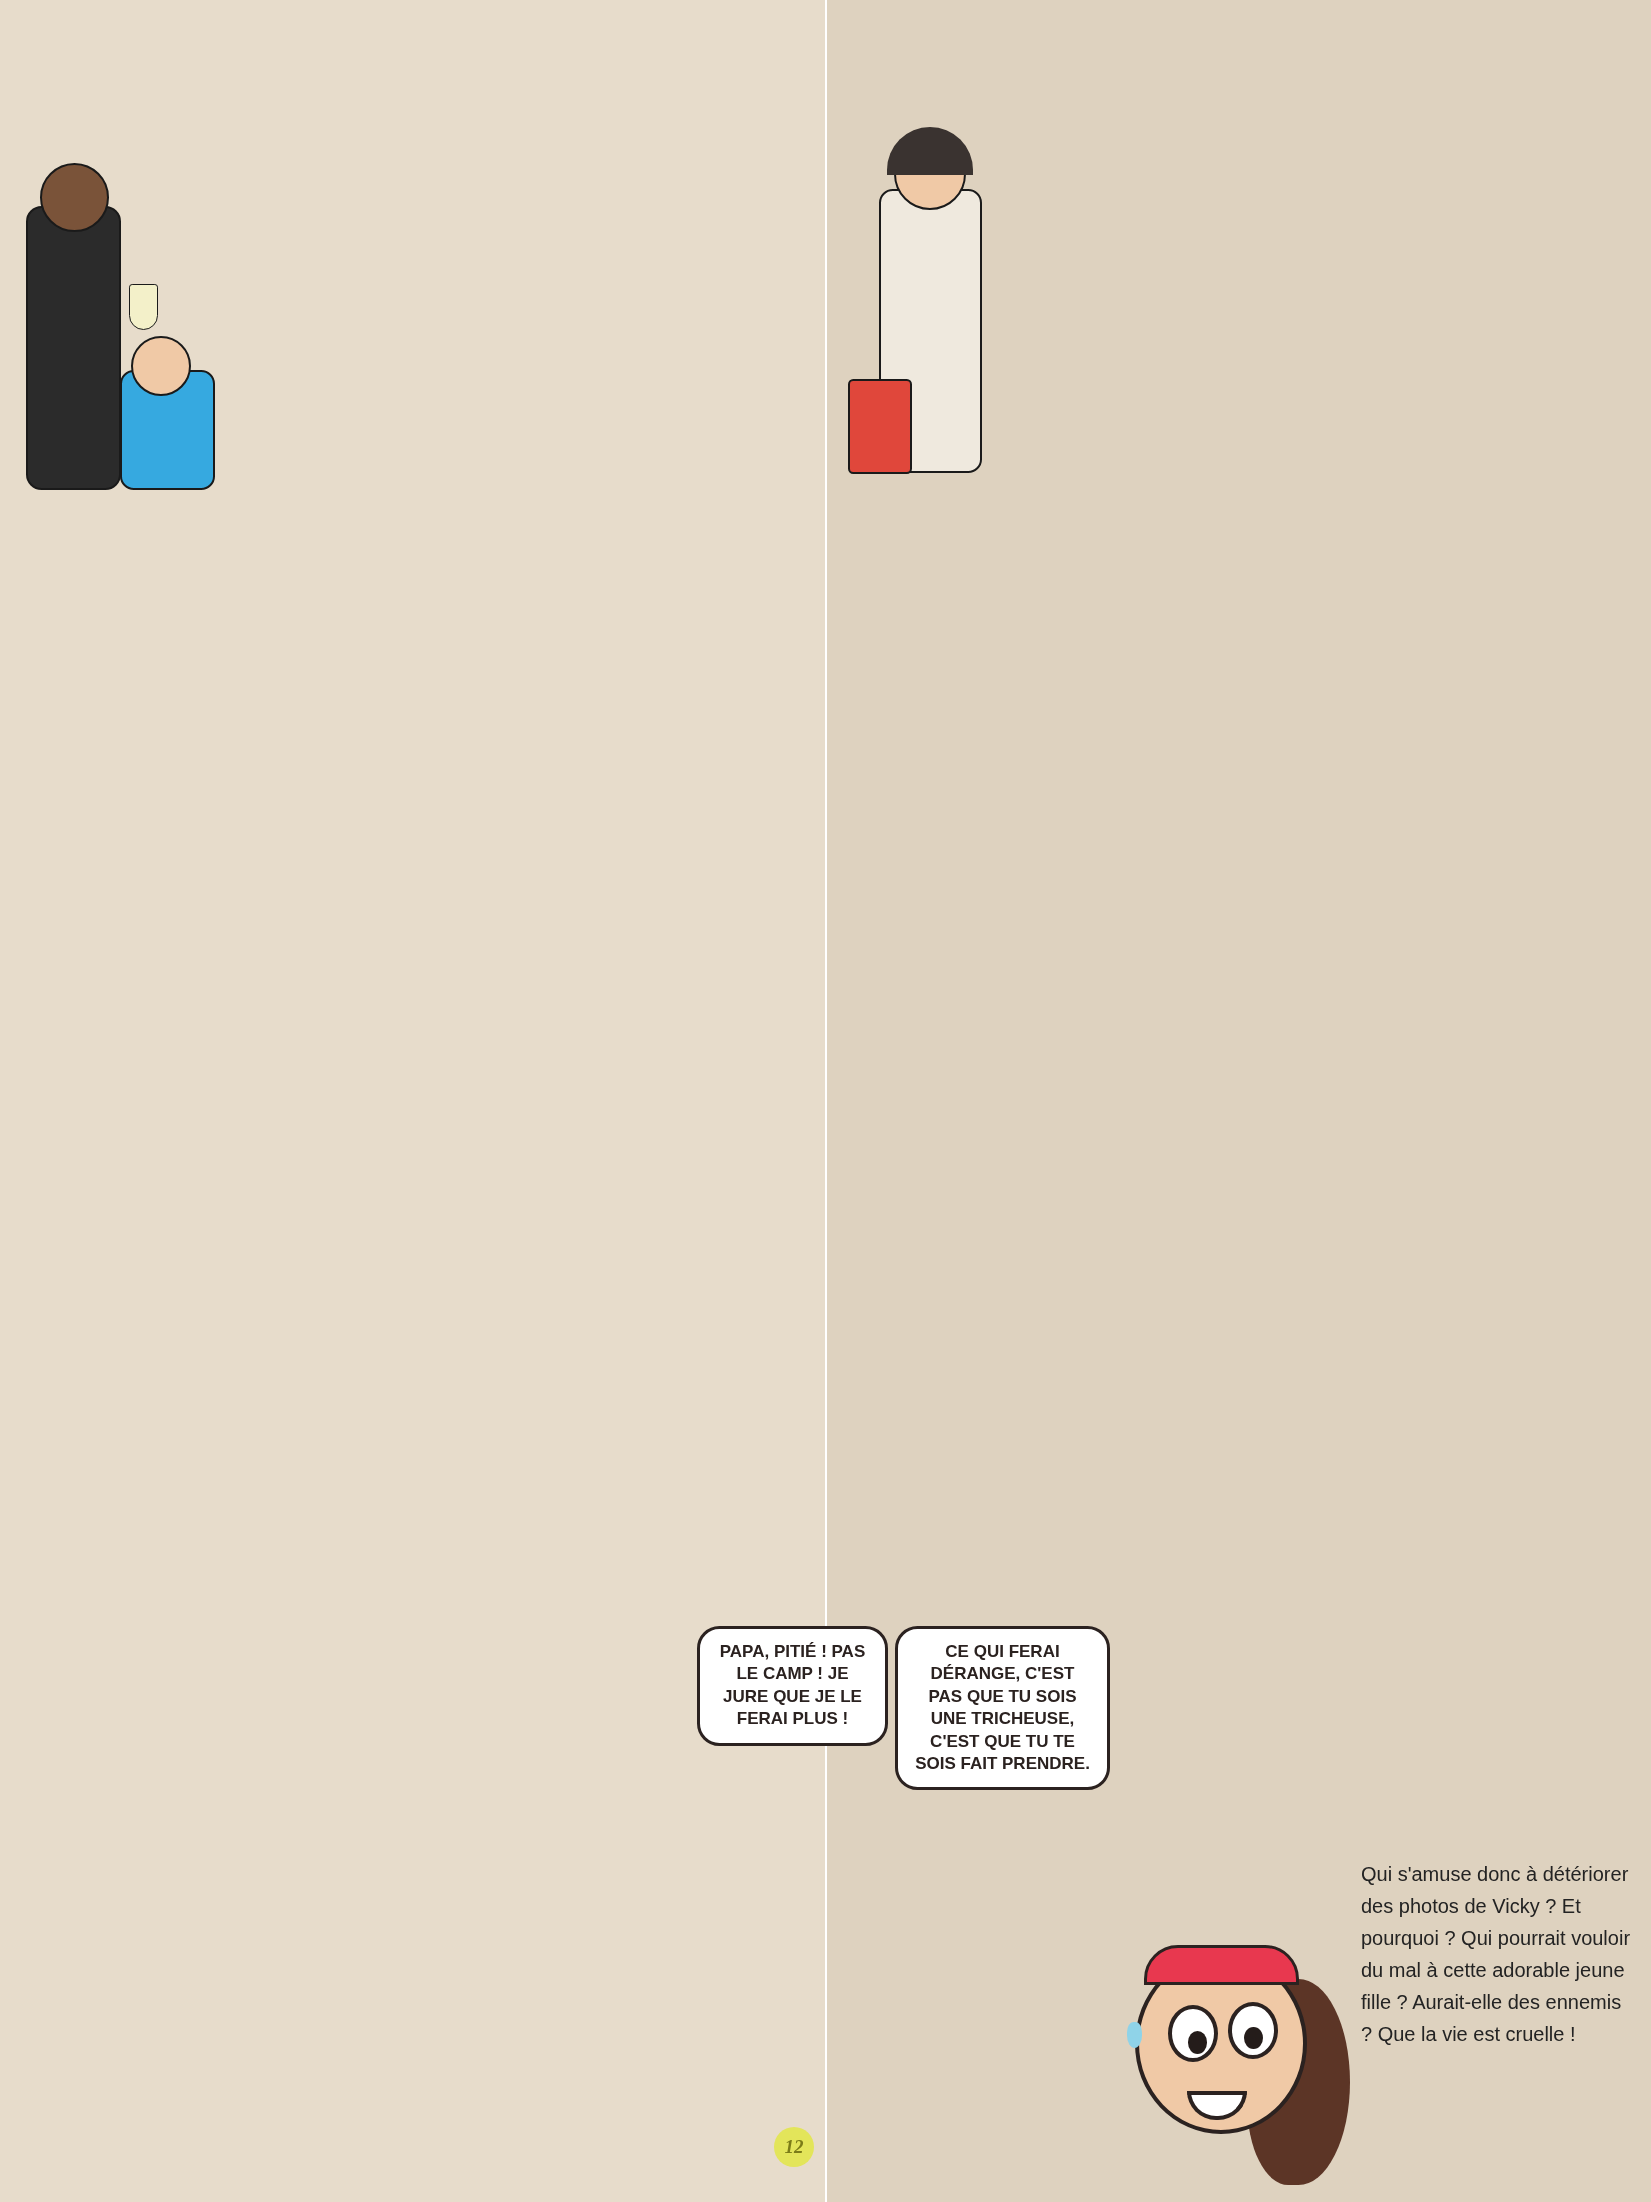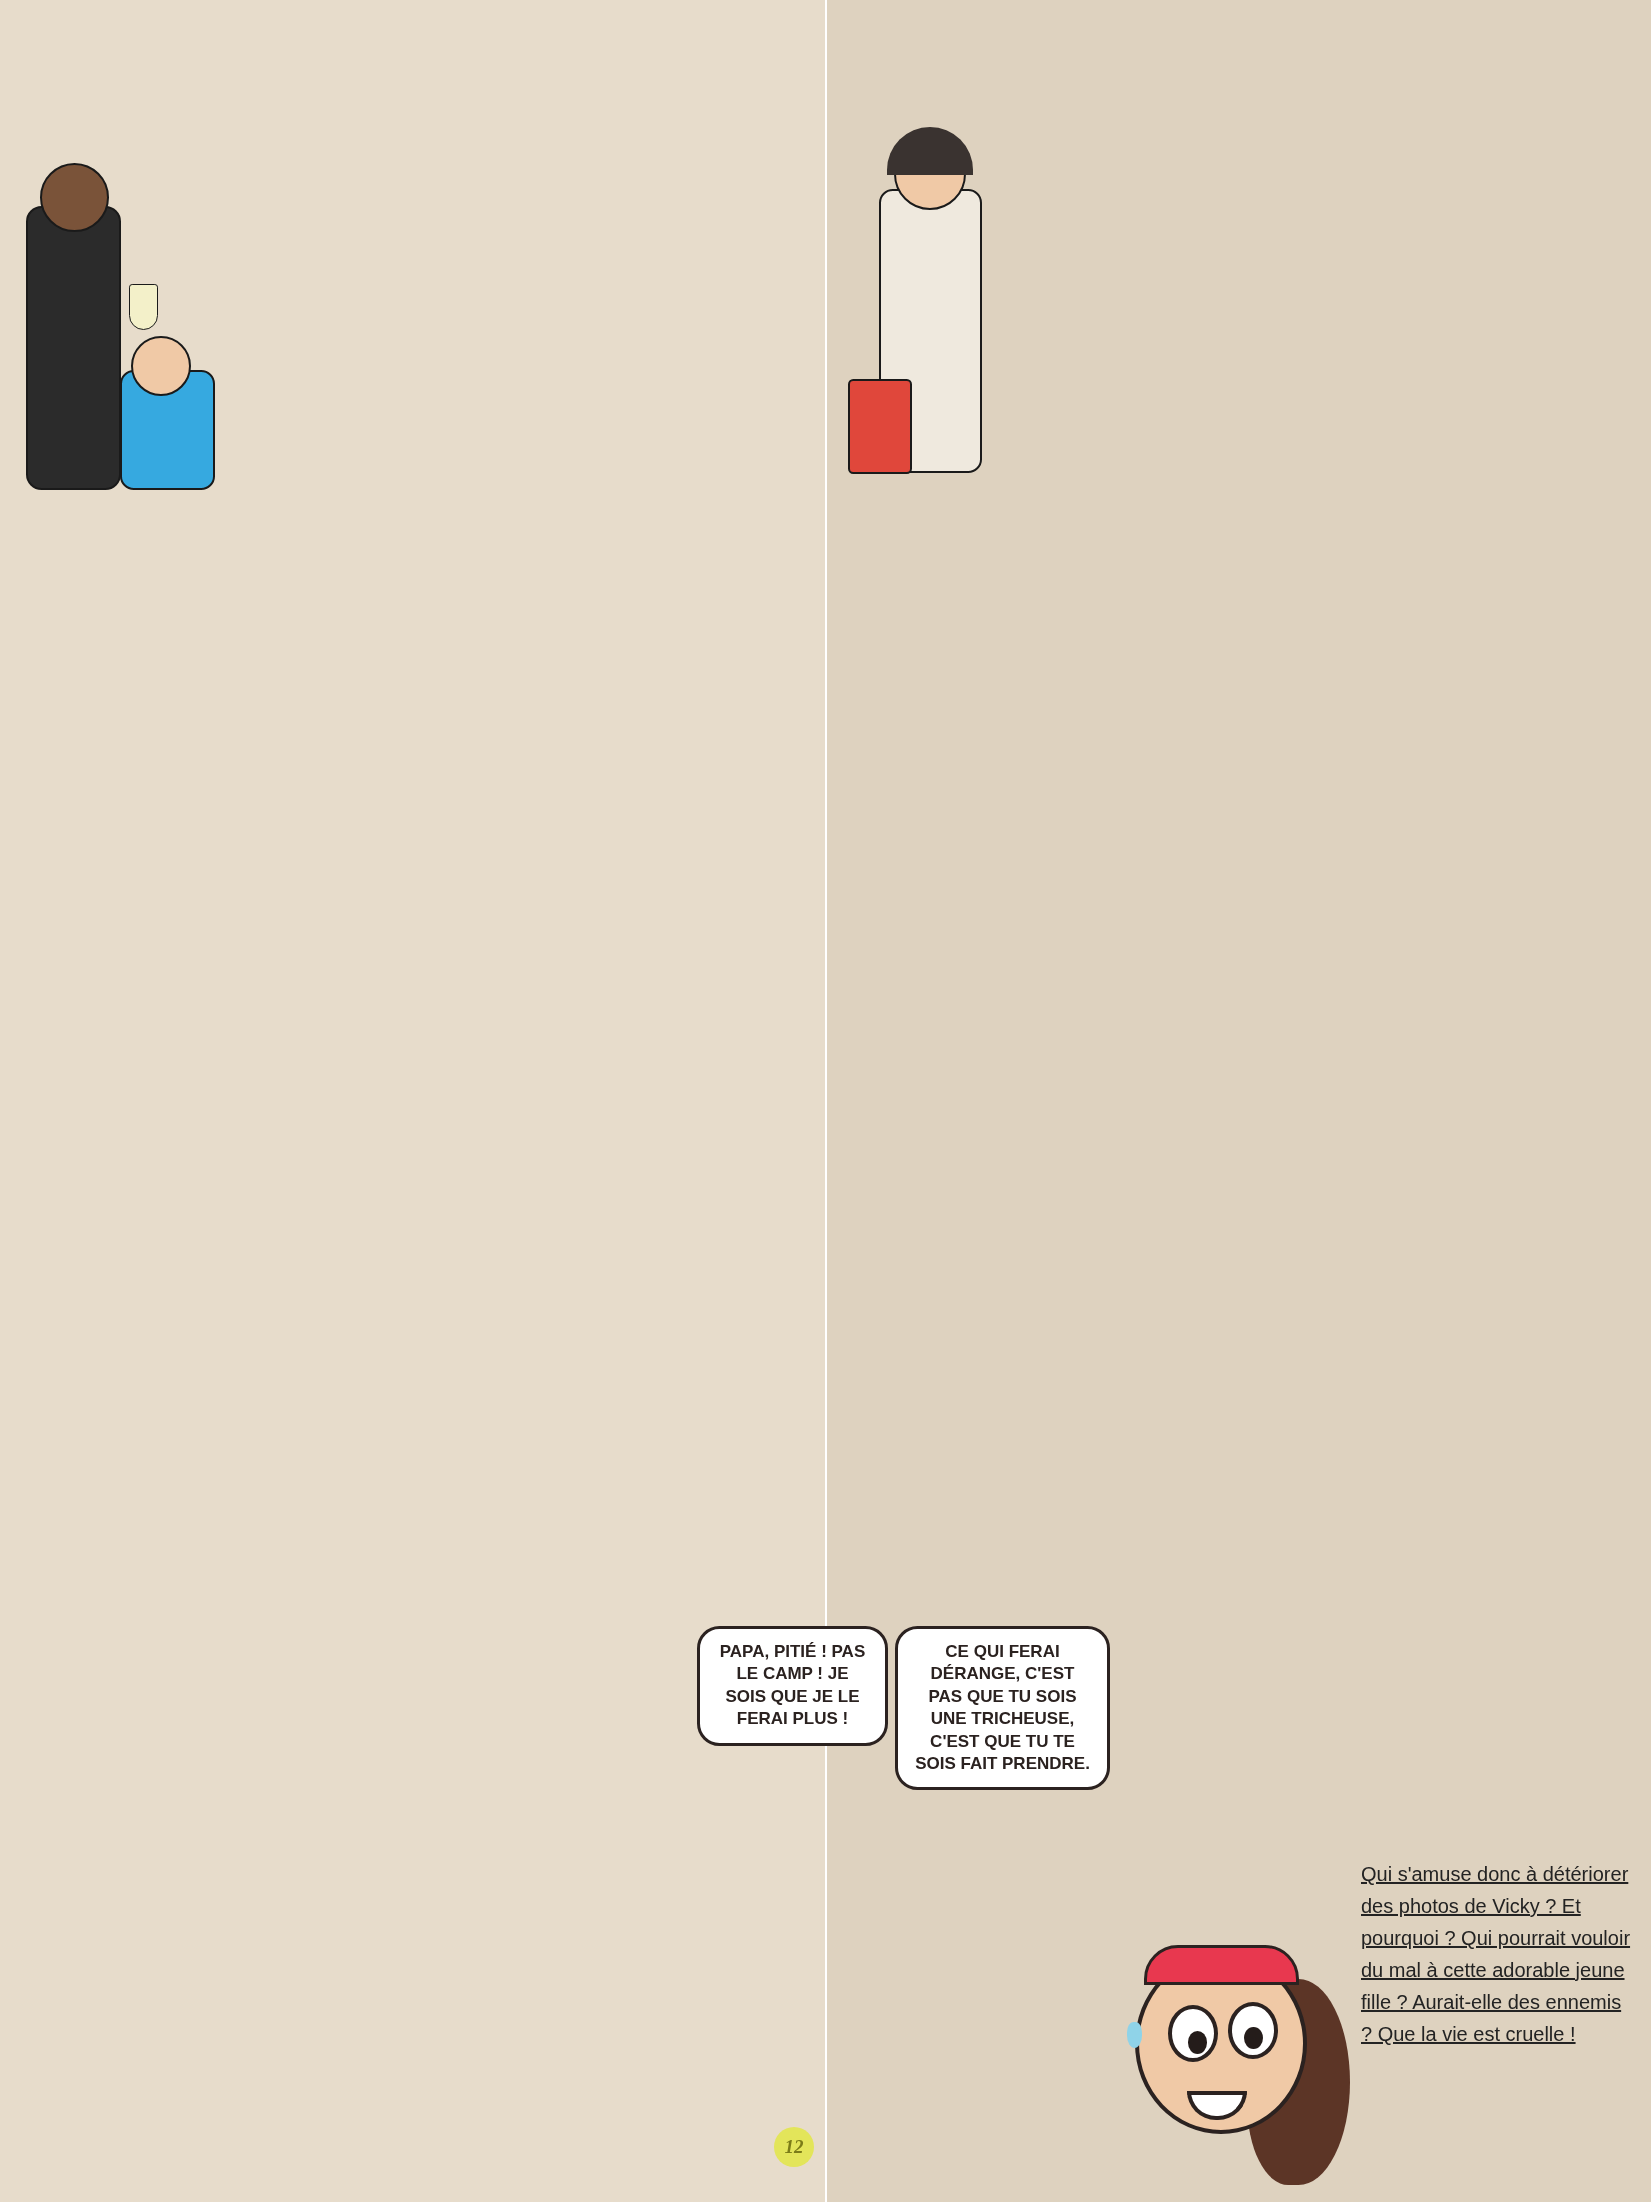--- a/index.html
+++ b/index.html
@@ -141,21 +141,21 @@
     font-size: 46px; line-height: 53px;
   }
   .sec-title.mint { color: #57bf9e; left: 706px; top: 551px; }
   .sec-title.brown { color: #7b4a36; left: 706px; top: 1110px; }
 
   .body-text {
     position: absolute; color: #232323; font-size: 20px; line-height: 32px;
   }
   .bt1 { left: 690px; top: 688px; width: 344px; }
   .bt2 { left: 690px; top: 1273px; width: 506px; }
-  .bt3 { left: 1361px; top: 1858px; width: 275px; text-decoration: underline; }
+  .bt3 { left: 1361px; top: 1858px; width: 275px; }
 
   .bubble-mint {
     position: absolute; left: 1411px; top: 1041px; width: 203px; height: 203px;
     background: #57bf9e; border-radius: 50%;
     color: #fff; font-family: "Liberation Serif", serif; font-style: italic;
     font-size: 19px; line-height: 29px; text-align: center;
     display: flex; align-items: center; justify-content: center; padding: 19px;
   }
   .bubble-arrow {
     position: absolute; left: 1430px; top: 1222px; width: 77px; height: 43px;
@@ -419,21 +419,21 @@
       <div style="position:absolute; left:131px; top:336px; width:60px; height:60px; background:#f0c9a6; border:2.6px solid #1a1a1a; border-radius:50%;"></div>
     </div>
     <div class="kitchen-right">
       <div style="position:absolute; left:52px; top:189px; width:103px; height:284px; background:#efe9de; border:2.6px solid #1a1a1a; border-radius:13.8px;"></div>
       <div style="position:absolute; left:67px; top:138px; width:72px; height:72px; background:#f0c9a6; border:2.6px solid #1a1a1a; border-radius:50%;"></div>
       <div style="position:absolute; left:60px; top:127px; width:86px; height:48px; background:#3a3330; border-radius:43px 43px 0 0;"></div>
       <div style="position:absolute; left:20.6px; top:379px; width:64px; height:95px; background:#e0473b; border:2.6px solid #1a1a1a; border-radius:5.2px;"></div>
     </div>
   </div>
 </div>
-<div class="speech white sp3">PAPA, PITIÉ ! PAS LE CAMP ! JE SOIS QUE JE LE FERAI PLUS !</div>
+<div class="speech white sp3">PAPA, PITIÉ ! PAS LE CAMP ! JE JURE QUE JE LE FERAI PLUS !</div>
 <div class="speech white sp4">CE QUI FERAI DÉRANGE, C'EST PAS QUE TU SOIS UNE TRICHEUSE, C'EST QUE TU TE SOIS FAIT PRENDRE.</div>
 
 <div class="sad-girl">
   <div class="sg-hair"></div>
   <div class="sg-face">
     <div class="sg-eye" style="left:29px; top:48px;">
       <div style="position:absolute; left:15.5px; top:22.4px; width:19px; height:22.4px; background:#241c1a; border-radius:50%;"></div>
     </div>
     <div class="sg-eye" style="left:89px; top:45px;">
       <div style="position:absolute; left:12px; top:20.6px; width:19px; height:22.4px; background:#241c1a; border-radius:50%;"></div>

